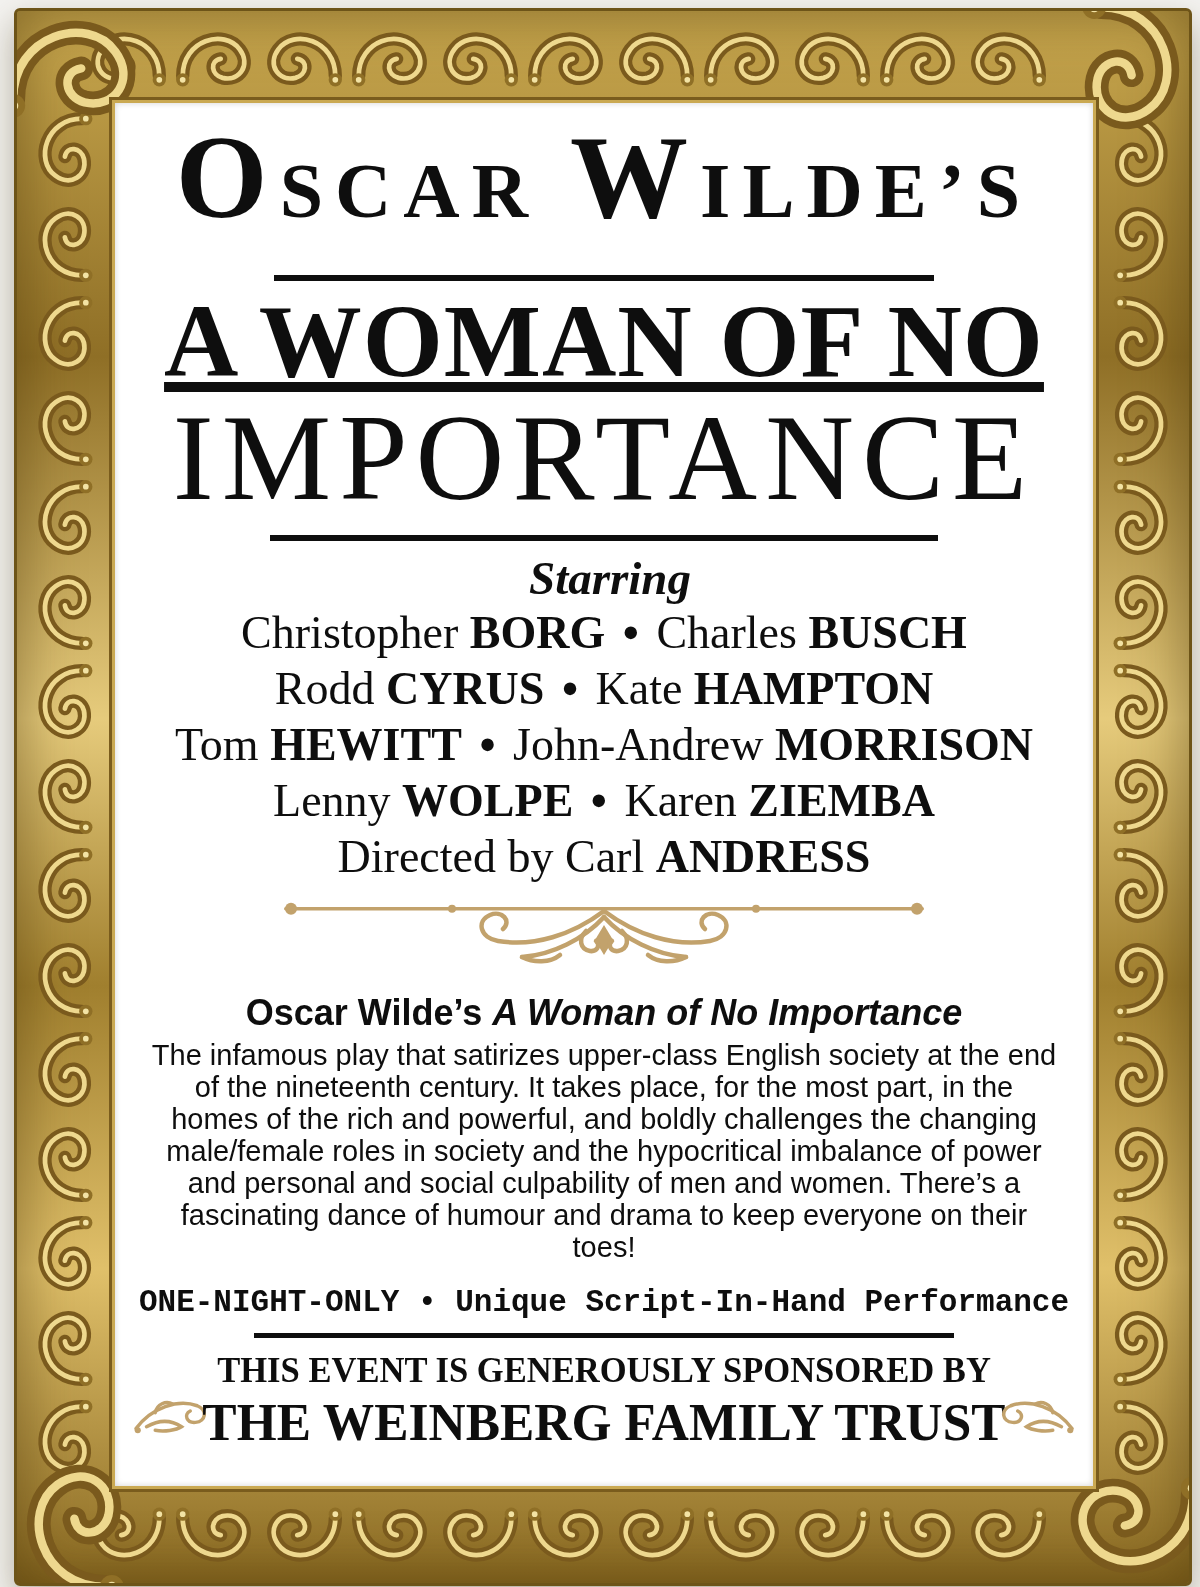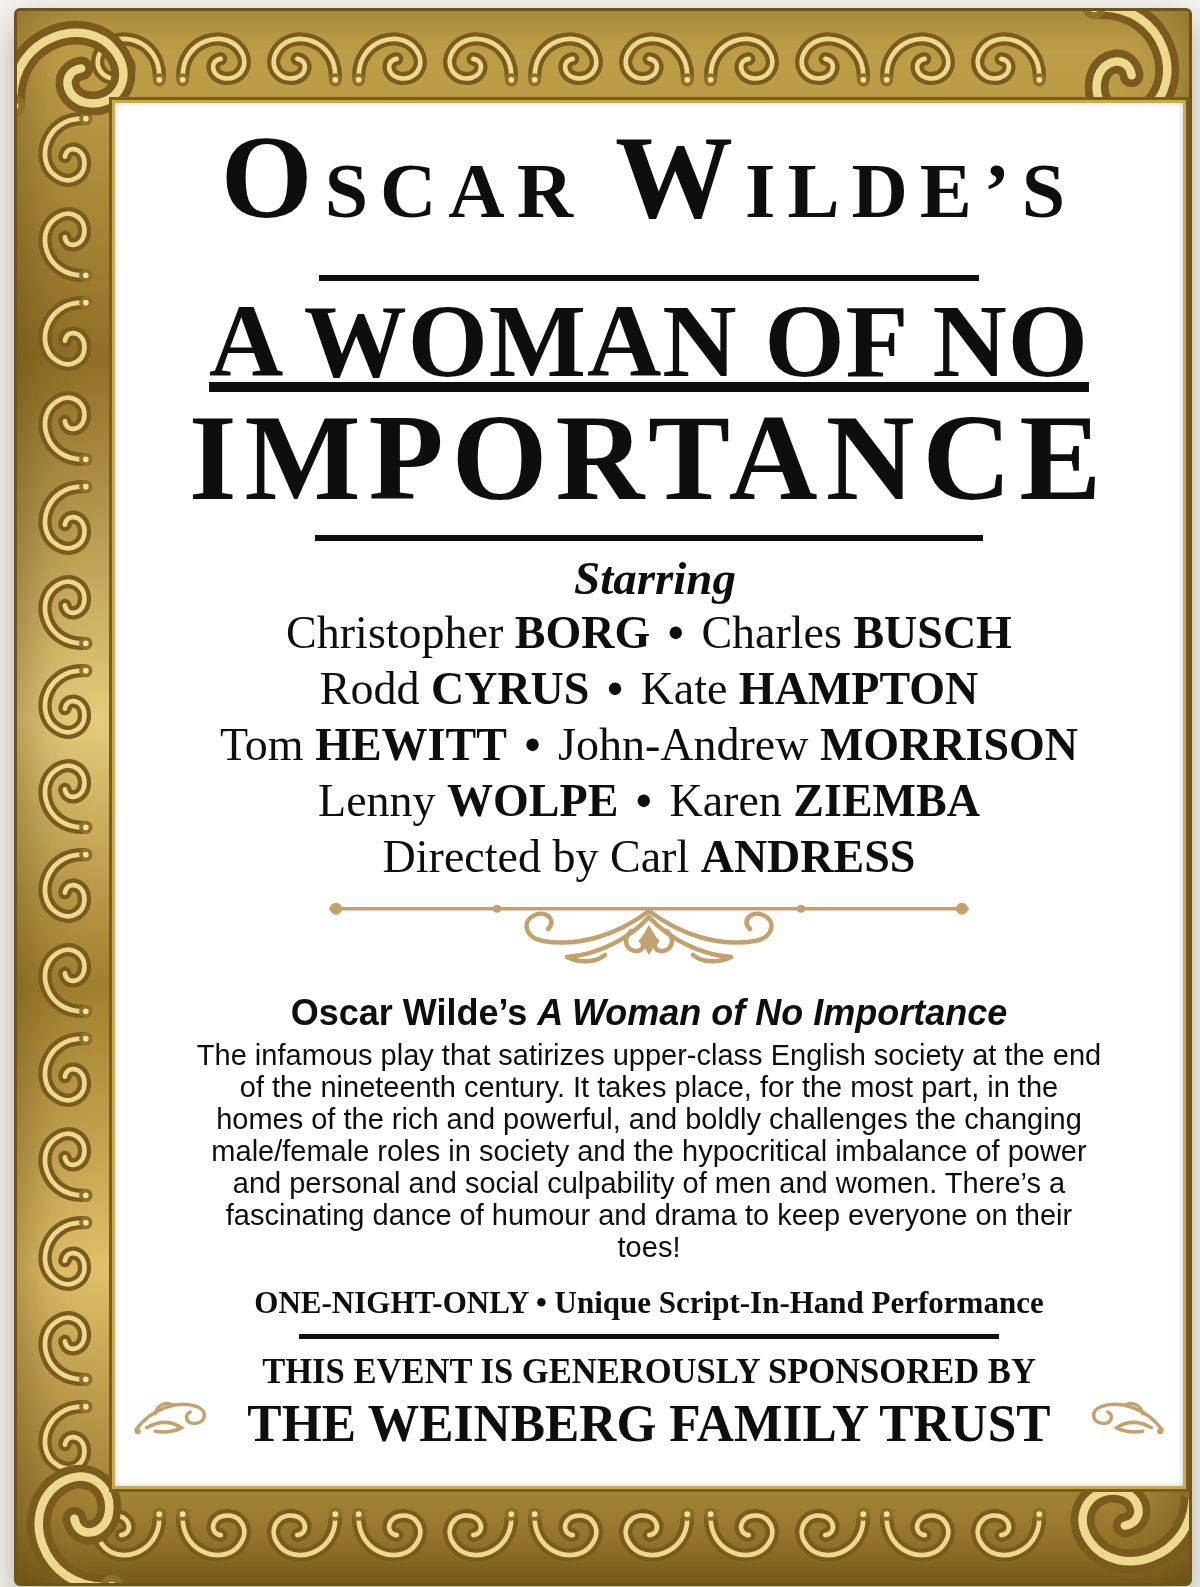--- a/index.html
+++ b/index.html
@@ -13,54 +13,54 @@
   .frame{
     position:absolute;left:14px;top:8px;width:1172px;height:1572px;
     background:
       linear-gradient(180deg,#c9a84f 0%,#8f6f26 22%,#e6cb7c 45%,#a07f2e 62%,#e0c06a 80%,#8a6a22 100%);
     border:3px solid #6d5418;
     border-radius:6px;
     box-shadow:0 14px 34px rgba(60,45,10,.35), inset 0 0 60px rgba(70,50,5,.55);
   }
   .frame-orn{position:absolute;left:0;top:0;width:100%;height:100%;pointer-events:none;}
   .inner{
-    position:absolute;left:98px;top:92px;width:1068px;height:1383px;
+    position:absolute;left:98px;top:92px;width:978px;height:1383px;
     background:#ffffff;
     box-shadow:0 0 0 3px #caa952, 0 0 0 6px #7a5c1d, inset 0 0 6px rgba(0,0,0,.18);
     text-align:center;overflow:hidden;
   }
   
   .byline{margin-top:16px;line-height:118px;white-space:nowrap;}
   .byline-word{
     display:inline-block;font-size:78px;font-weight:700;letter-spacing:12px;
     font-family:"Liberation Serif","DejaVu Serif",serif;
   }
   .byline-word::first-letter{font-size:118px;}
   .byline-word + .byline-word{margin-left:26px;}
   .rule{background:#0e0e0e;margin:6px auto 0;}
   .rule-1{width:660px;height:6px;margin-top:4px;}
   .rule-2{width:668px;height:6px;margin-top:16px;}
   .rule-3{width:700px;height:5px;margin-top:13px;}
   .title-1{font-size:103px;font-weight:700;line-height:1.02;margin-top:8px;letter-spacing:1px;white-space:nowrap;text-decoration:underline;}
-  .title-2{font-size:123px;font-weight:700;line-height:1.0;margin-top:2px;letter-spacing:8px;white-space:nowrap;}
+  .title-2{font-size:123px;font-weight:400;line-height:1.0;margin-top:2px;letter-spacing:8px;white-space:nowrap;}
   .starring{font-size:47px;font-style:italic;font-weight:700;margin-top:12px;line-height:1.1;padding-left:12px;}
   .cast-line{font-size:46px;line-height:56px;white-space:nowrap;}
   .cast-line b{font-weight:700;text-align:right;}
   .bullet{padding:0 6px;}
   .divider{margin:10px auto 0;display:block;}
   .syn-heading{
     font-family:"Liberation Sans","DejaVu Sans",sans-serif;
     font-size:36px;font-weight:700;margin-top:22px;line-height:1.2;white-space:nowrap;
   }
   .syn-body{
     font-family:"Liberation Sans","DejaVu Sans",sans-serif;
     font-size:29px;line-height:32px;width:912px;margin:5px auto 0;
   }
   .event-line{
-    font-family:Liberation Serif, serif;
+    font-family:Liberation Mono, monospace;
     font-size:31px;font-weight:700;margin-top:22px;white-space:nowrap;
   }
   .sponsor-wrap{position:relative;margin-top:12px;}
   .sponsor-1{font-size:36px;font-weight:700;letter-spacing:0;line-height:1.15;transform:scaleX(.96);}
   .sponsor-2{font-size:53px;font-weight:700;line-height:1.1;margin-top:2px;transform:scaleX(.97);}
   .sprig{position:absolute;top:40px;}
   .sprig-left{left:14px;}
   .sprig-right{right:14px;transform:scaleX(-1);}
 </style>
 </head>

